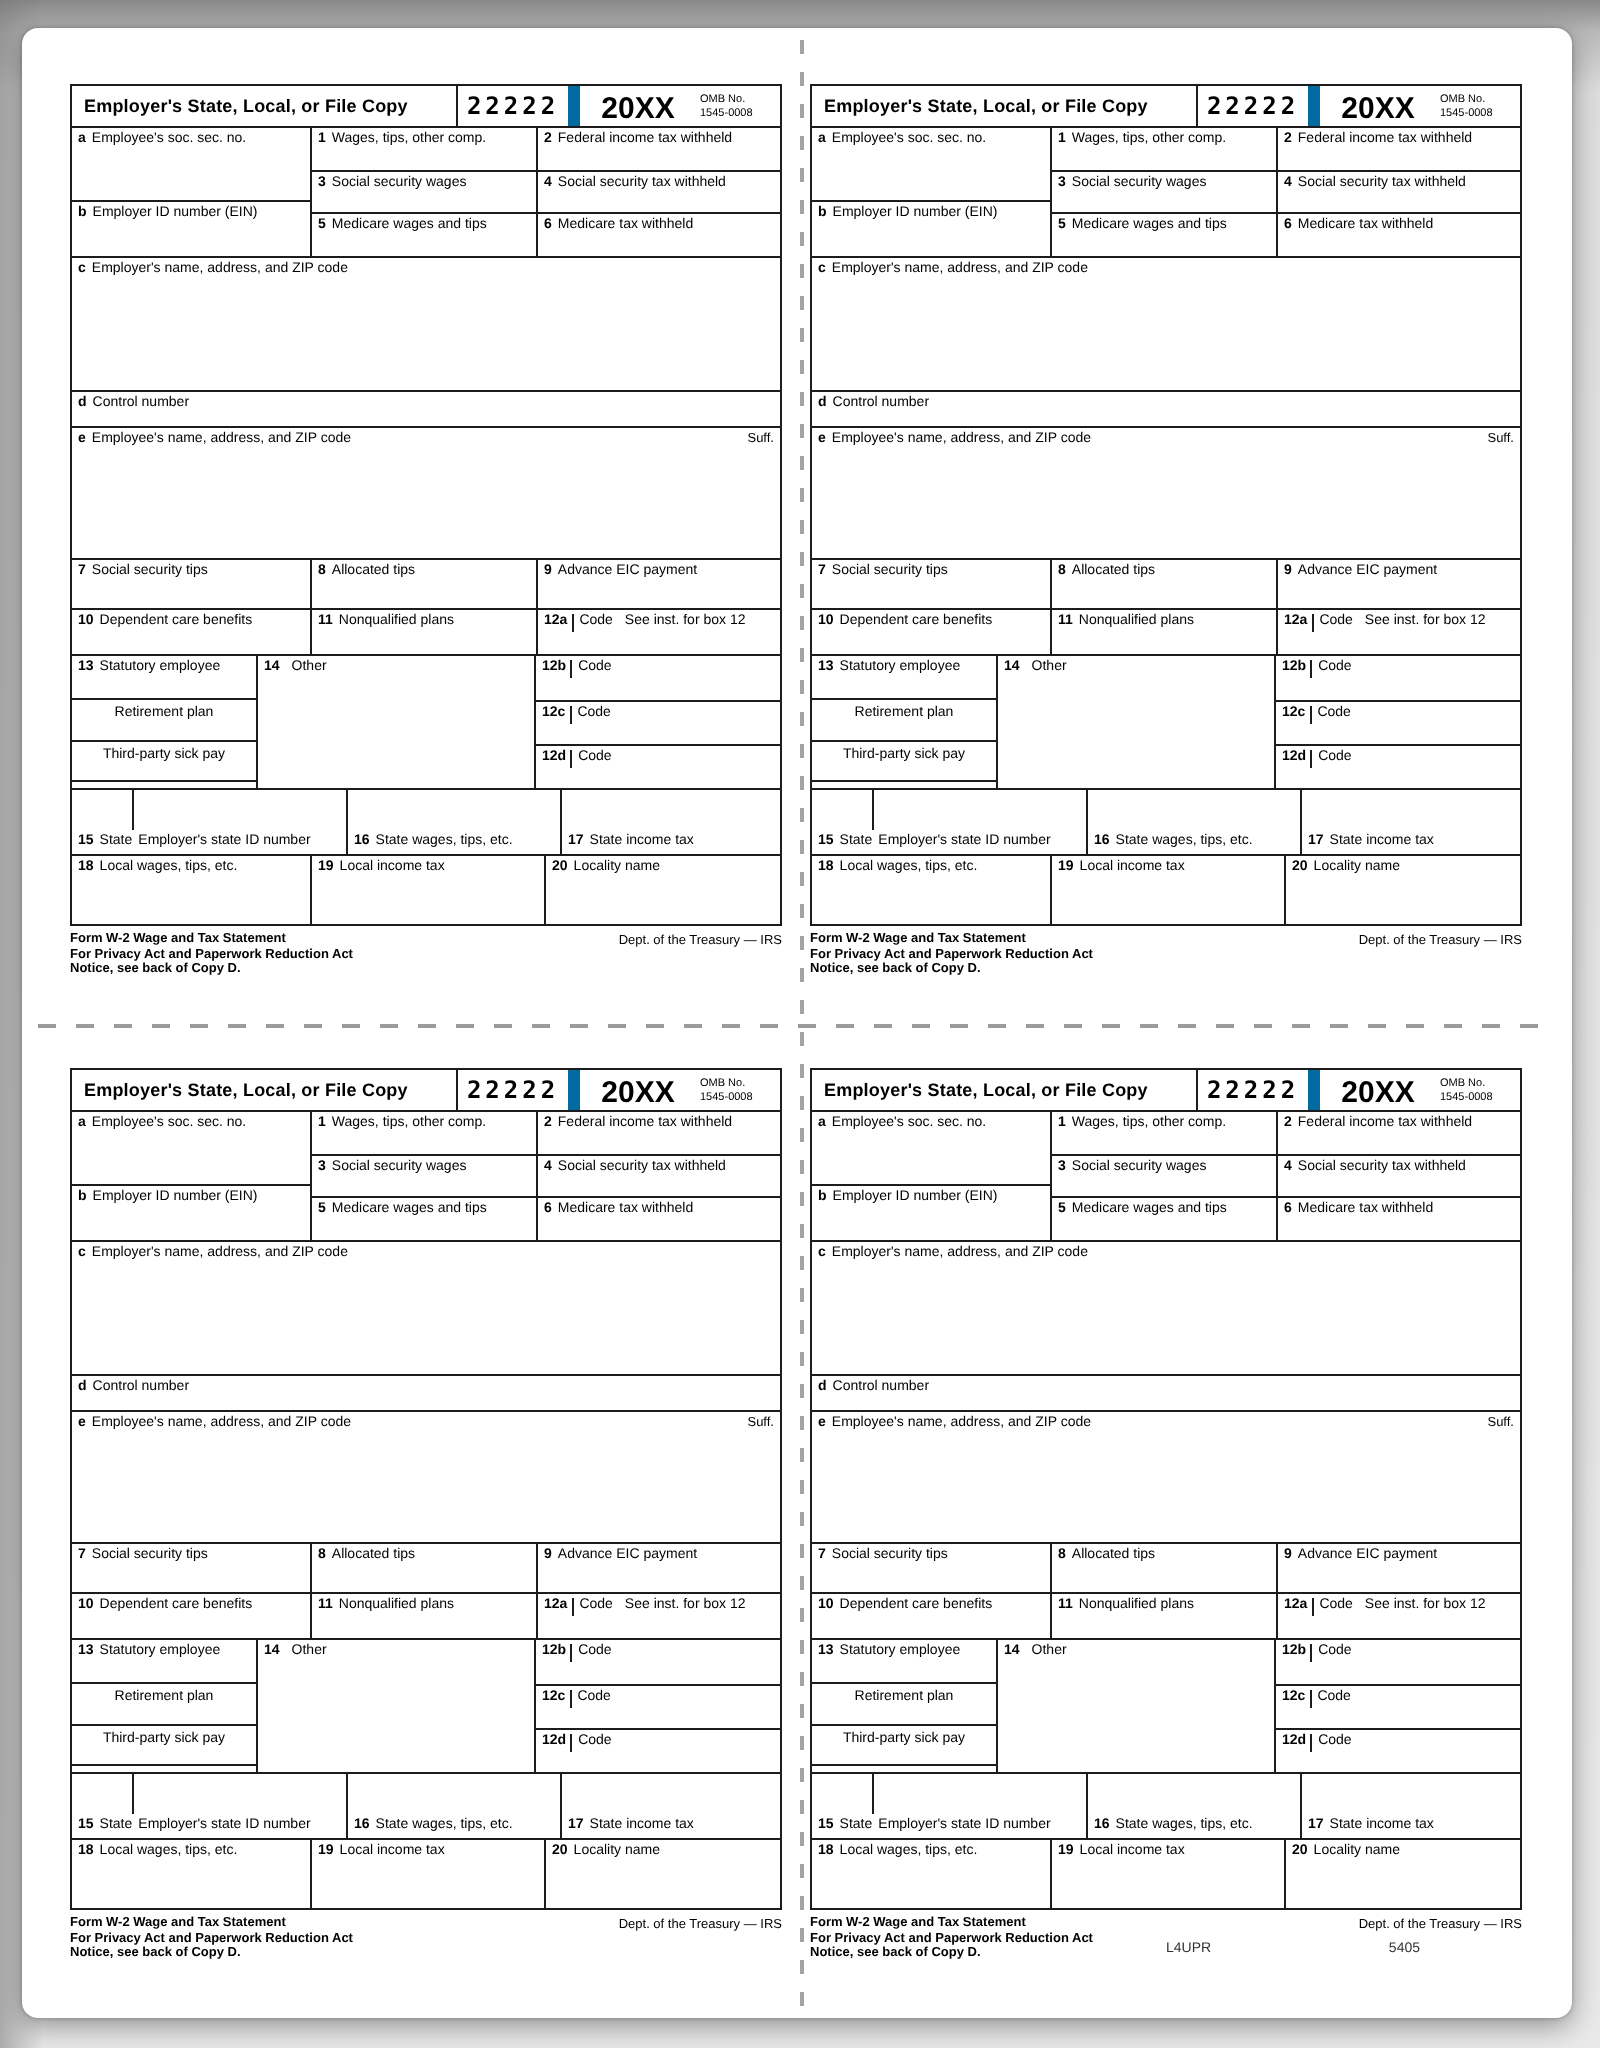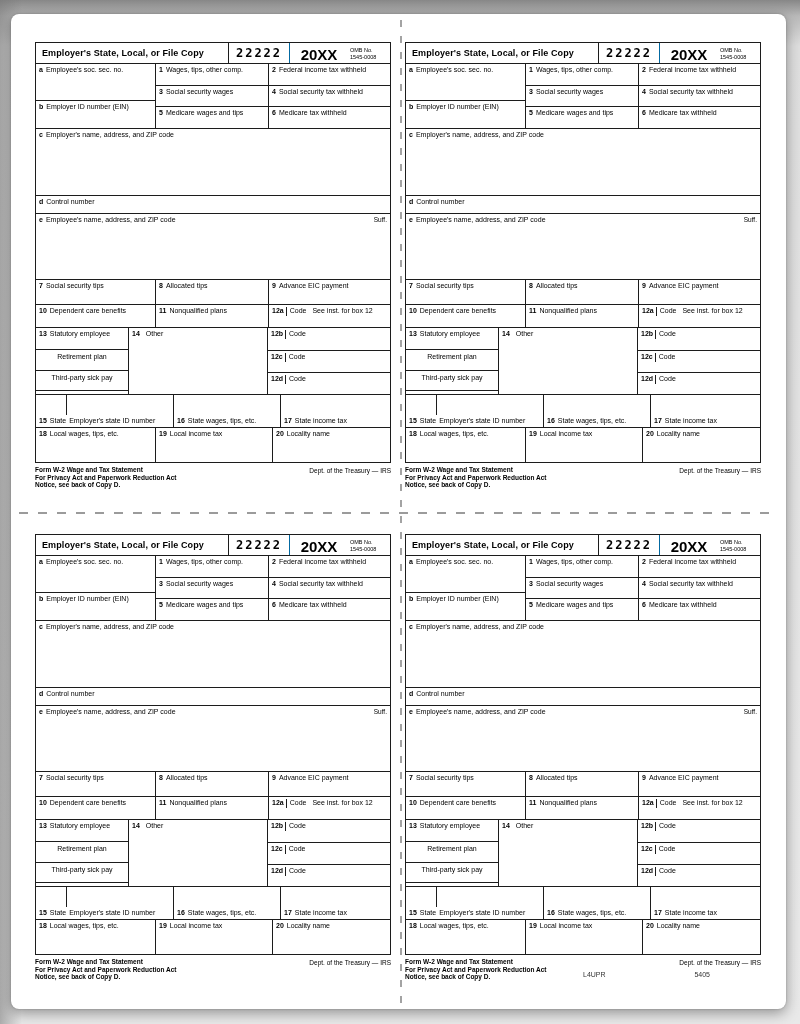--- a/index.html
+++ b/index.html
@@ -33,21 +33,21 @@
 
   .form { position: relative; width: 356px; color:#000; }
   .form, .form * { font-size: 7px; line-height: 8px; }
 
   .bn { font-weight: 700; }
   .bl { margin-left: 3px; }
   .cellpad { padding: 2px 0 0 3px; }
 
   .hdr { display:flex; align-items:stretch; height:22px; border:1px solid #1c1c1c; }
   .title { flex:1; padding:6px 0 0 6px; font-weight:700; font-size:9px; letter-spacing:.1px; white-space:nowrap; }
-  .void-box { width:62px; border-left:1px solid #1c1c1c; border-right:1px solid #0369a1; display:flex; align-items:center; justify-content:center; }
+  .void-box { width:62px; border-left:1px solid #1c1c1c; border-right:6px solid #0369a1; display:flex; align-items:center; justify-content:center; }
   .digits { font-family:"DejaVu Sans Mono", monospace; font-weight:700; font-size:12px; letter-spacing:2px; }
   .year { width:58px; text-align:center; font-weight:700; font-size:15px; line-height:15px; padding-top:4px; }
   .omb { width:42px; display:flex; flex-direction:column; padding:4px 2px 0 2px; }
   .omb span { font-size:5.5px; line-height:6.5px; }
 
   .blockA { display:flex; height:66px; border:1px solid #1c1c1c; margin-top:-1px; }
   .colL { width:120px; border-right:1px solid #1c1c1c; display:flex; flex-direction:column; }
   .box-a { height:36px; }
   .box-b { flex:1; border-top:1px solid #1c1c1c; }
   .colR { flex:1; display:flex; flex-direction:column; }

